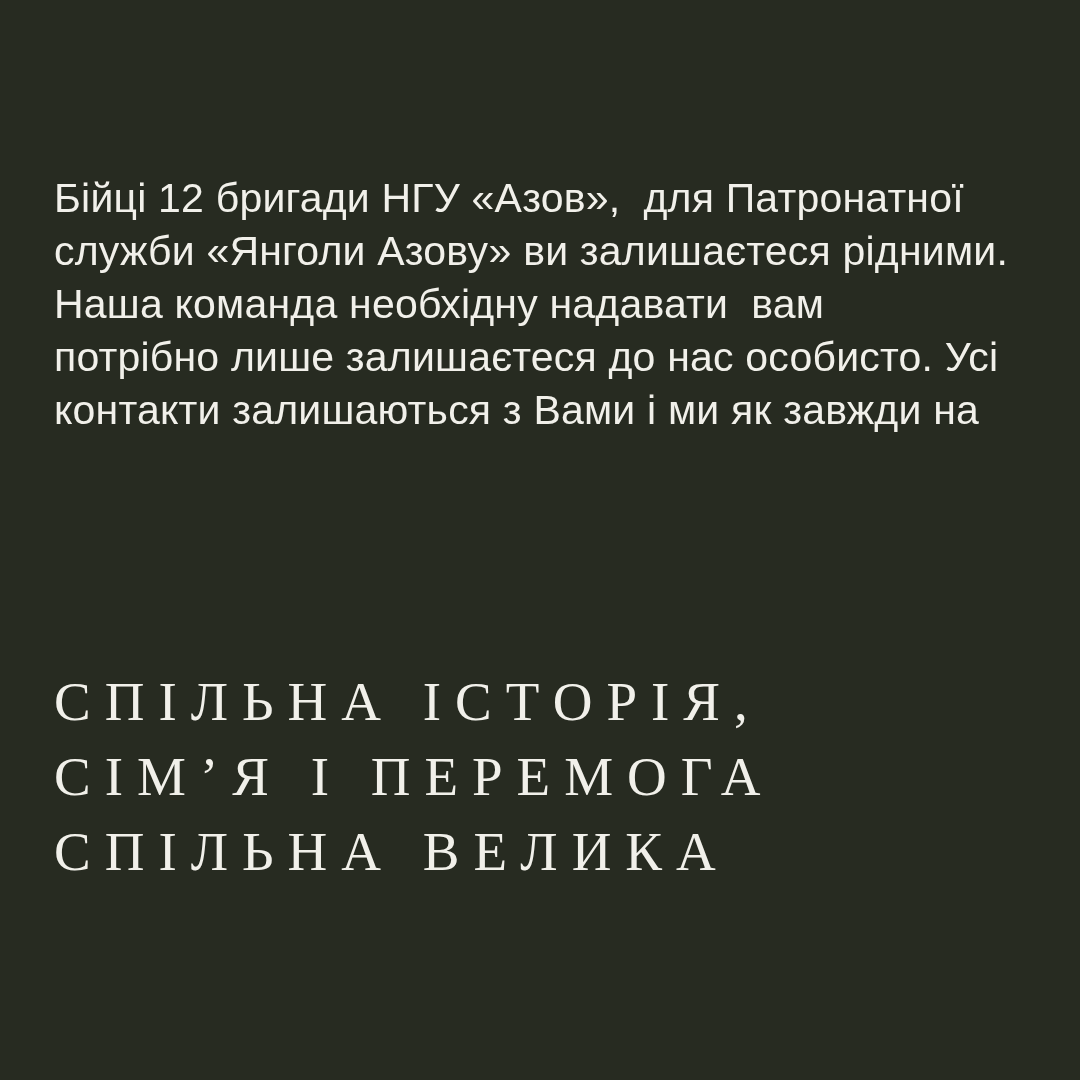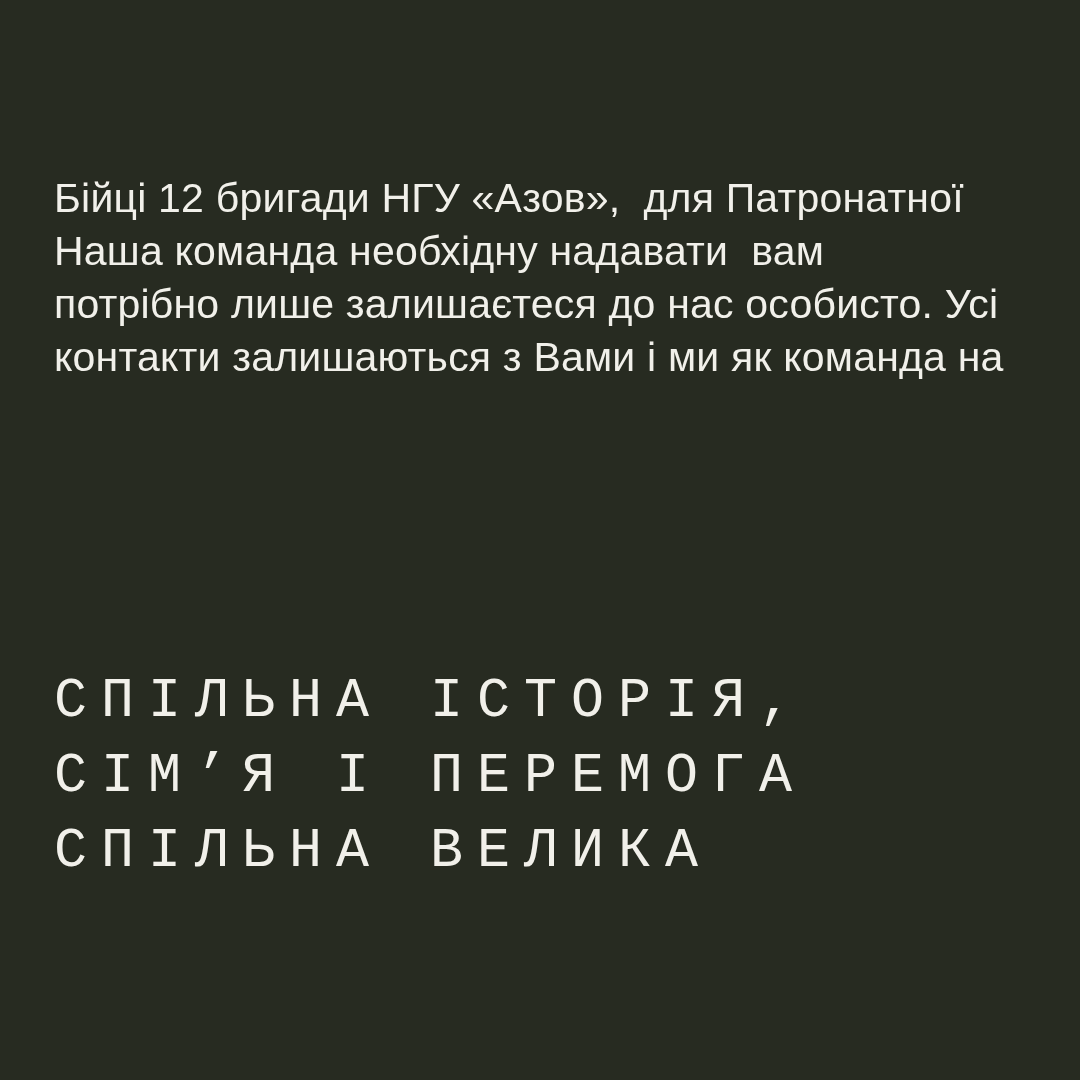--- a/index.html
+++ b/index.html
@@ -33,38 +33,39 @@
     letter-spacing: 0.2px;
     white-space: pre;
   }
   .headline {
     position: absolute;
     left: 54px;
     top: 664px;
     color: var(--text, #f1f0ea);
   }
   .hline {
-    font-family: Liberation Mono, monospace;
+    font-family: Liberation Serif, serif;
     font-size: 55px;
     line-height: 75px;
     font-weight: normal;
     letter-spacing: 14px;
     white-space: pre;
   }
 </style>
 </head>
 <body>
 
 <div class="canvas">
 
   <div class="paragraph">
     <div class="pline">Бійці 12 бригади НГУ «Азов»,  для Патронатної</div>
+    <div class="pline">служби «Янголи Азову» ви залишаєтеся рідними.</div>
     <div class="pline">Наша команда необхідну надавати  вам</div>
     <div class="pline">потрібно лише залишаєтеся до нас особисто. Усі</div>
-    <div class="pline">контакти залишаються з Вами і ми як команда на</div>
+    <div class="pline">контакти залишаються з Вами і ми як завжди на</div>
   </div>
 
   <div class="headline">
     <div class="hline">СПІЛЬНА ІСТОРІЯ,</div>
     <div class="hline">СІМ’Я І ПЕРЕМОГА</div>
     <div class="hline">СПІЛЬНА ВЕЛИКА</div>
   </div>
 
 </div>
 

